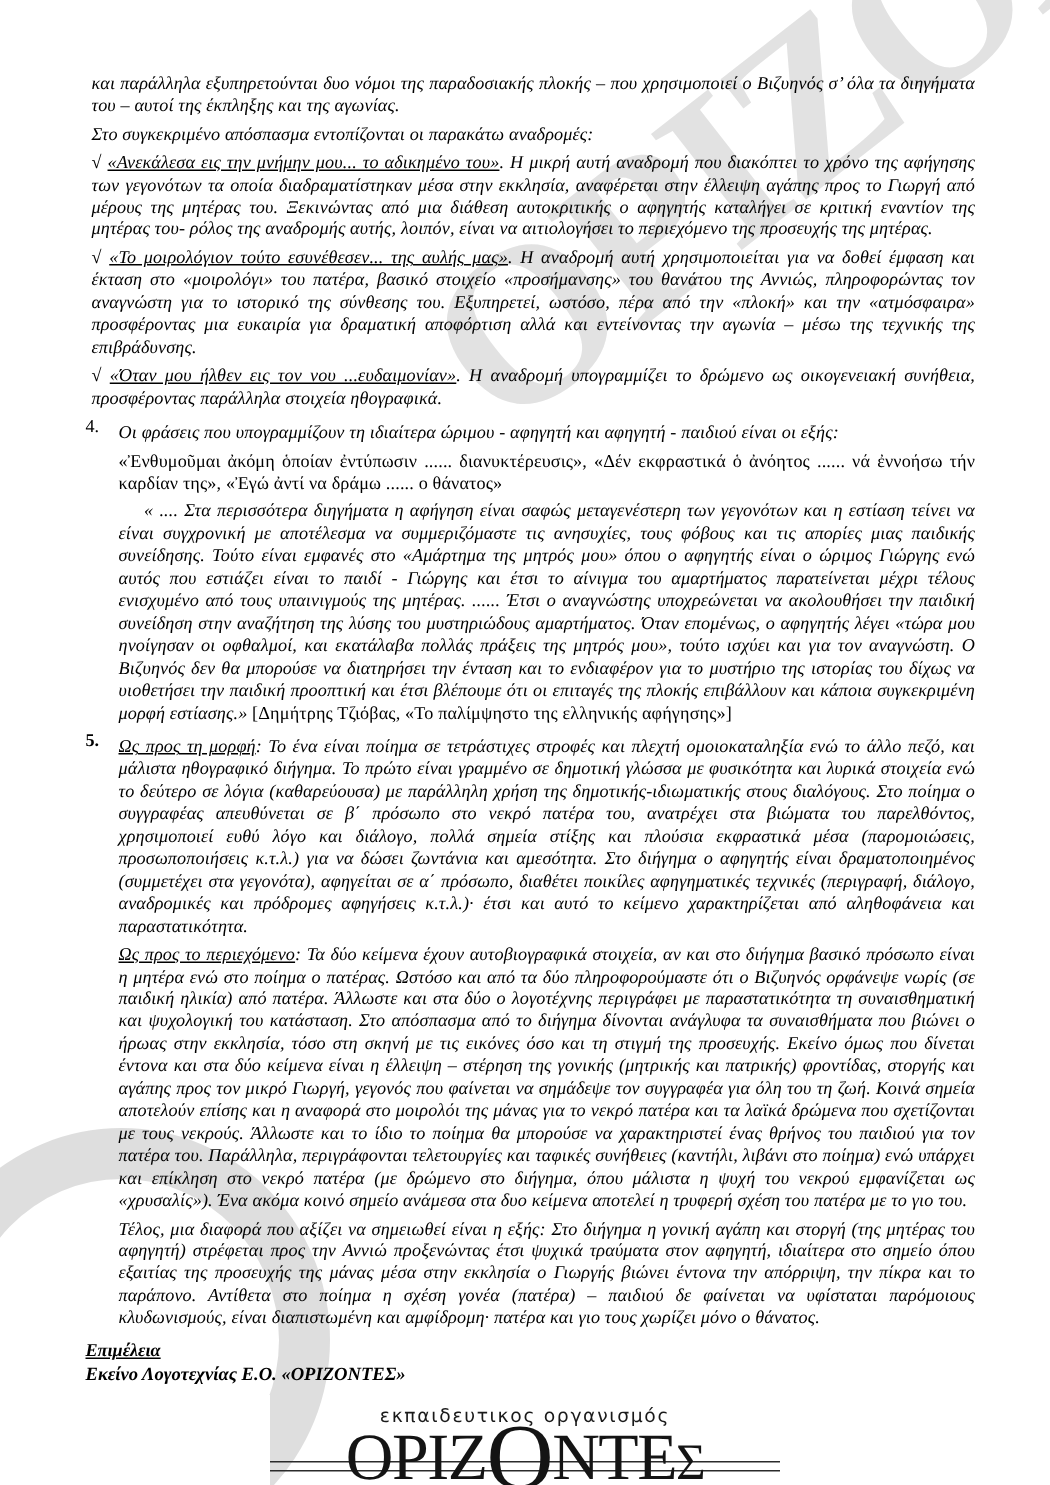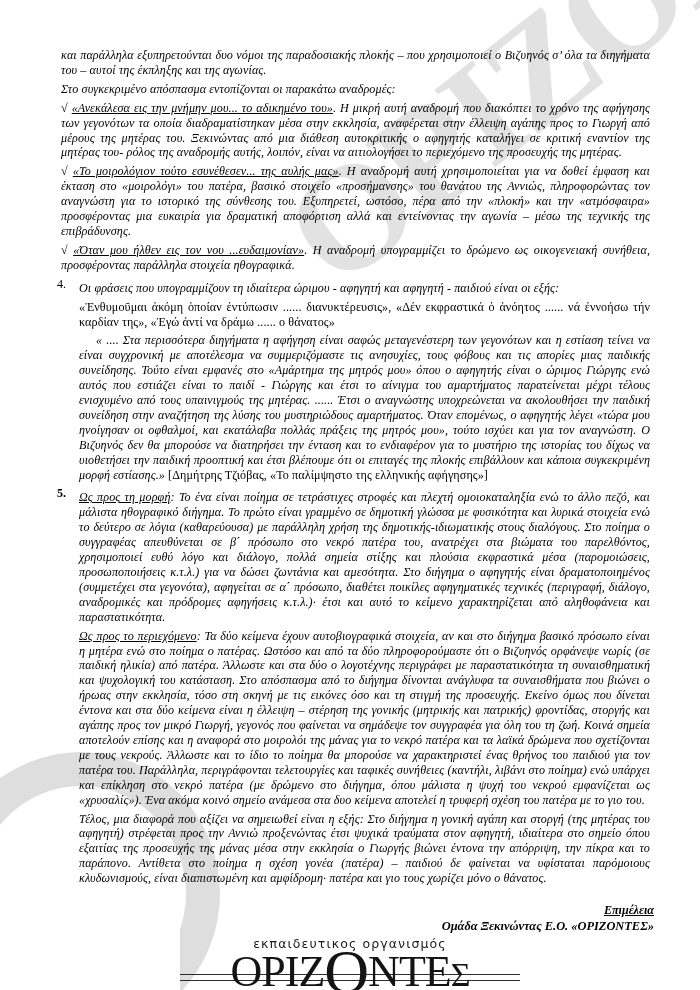--- a/index.html
+++ b/index.html
@@ -94,22 +94,22 @@
   }
   .num-body {
     flex: 1 1 auto;
   }
   .indent { text-indent: 17px; }
 
   
   .footer {
     position: relative;
     z-index: 2;
-    margin-top: 12px;
-    text-align: right;
+    margin-top: 2px;
+    text-align: left;
   }
   .footer .edit-label {
     font-size: 12.1px;
     font-weight: bold;
     font-style: italic;
     text-decoration: underline;
     line-height: 16px;
   }
   .footer .edit-team {
     font-size: 12.4px;
@@ -219,21 +219,21 @@
         <p class="para"><span class="u">Ως προς τη μορφή</span><span>: Το ένα είναι ποίημα σε τετράστιχες στροφές και πλεχτή ομοιοκαταληξία ενώ το άλλο πεζό, και μάλιστα ηθογραφικό διήγημα. Το πρώτο είναι γραμμένο σε δημοτική γλώσσα με φυσικότητα και λυρικά στοιχεία ενώ το δεύτερο σε λόγια (καθαρεύουσα) με παράλληλη χρήση της δημοτικής-ιδιωματικής στους διαλόγους. Στο ποίημα ο συγγραφέας απευθύνεται σε β΄ πρόσωπο στο νεκρό πατέρα του, ανατρέχει στα βιώματα του παρελθόντος, χρησιμοποιεί ευθύ λόγο και διάλογο, πολλά σημεία στίξης και πλούσια εκφραστικά μέσα (παρομοιώσεις, προσωποποιήσεις κ.τ.λ.) για να δώσει ζωντάνια και αμεσότητα. Στο διήγημα ο αφηγητής είναι δραματοποιημένος (συμμετέχει στα γεγονότα), αφηγείται σε α΄ πρόσωπο, διαθέτει ποικίλες αφηγηματικές τεχνικές (περιγραφή, διάλογο, αναδρομικές και πρόδρομες αφηγήσεις κ.τ.λ.)· έτσι και αυτό το κείμενο χαρακτηρίζεται από αληθοφάνεια και παραστατικότητα.</span></p>
 
         <p class="para"><span class="u">Ως προς το περιεχόμενο</span><span>: Τα δύο κείμενα έχουν αυτοβιογραφικά στοιχεία, αν και στο διήγημα βασικό πρόσωπο είναι η μητέρα ενώ στο ποίημα ο πατέρας. Ωστόσο και από τα δύο πληροφορούμαστε ότι ο Βιζυηνός ορφάνεψε νωρίς (σε παιδική ηλικία) από πατέρα. Άλλωστε και στα δύο ο λογοτέχνης περιγράφει με παραστατικότητα τη συναισθηματική και ψυχολογική του κατάσταση. Στο απόσπασμα από το διήγημα δίνονται ανάγλυφα τα συναισθήματα που βιώνει ο ήρωας στην εκκλησία, τόσο στη σκηνή με τις εικόνες όσο και τη στιγμή της προσευχής. Εκείνο όμως που δίνεται έντονα και στα δύο κείμενα είναι η έλλειψη – στέρηση της γονικής (μητρικής και πατρικής) φροντίδας, στοργής και αγάπης προς τον μικρό Γιωργή, γεγονός που φαίνεται να σημάδεψε τον συγγραφέα για όλη του τη ζωή. Κοινά σημεία αποτελούν επίσης και η αναφορά στο μοιρολόι της μάνας για το νεκρό πατέρα και τα λαϊκά δρώμενα που σχετίζονται με τους νεκρούς. Άλλωστε και το ίδιο το ποίημα θα μπορούσε να χαρακτηριστεί ένας θρήνος του παιδιού για τον πατέρα του. Παράλληλα, περιγράφονται τελετουργίες και ταφικές συνήθειες (καντήλι, λιβάνι στο ποίημα) ενώ υπάρχει και επίκληση στο νεκρό πατέρα (με δρώμενο στο διήγημα, όπου μάλιστα η ψυχή του νεκρού εμφανίζεται ως «χρυσαλίς»). Ένα ακόμα κοινό σημείο ανάμεσα στα δυο κείμενα αποτελεί η τρυφερή σχέση του πατέρα με το γιο του.</span></p>
 
         <p class="para">Τέλος, μια διαφορά που αξίζει να σημειωθεί είναι η εξής:  Στο διήγημα η γονική αγάπη και στοργή (της μητέρας του αφηγητή) στρέφεται προς την Αννιώ προξενώντας έτσι ψυχικά  τραύματα στον αφηγητή, ιδιαίτερα στο σημείο όπου εξαιτίας της προσευχής της μάνας μέσα στην εκκλησία ο Γιωργής βιώνει έντονα την απόρριψη, την πίκρα και το παράπονο. Αντίθετα στο ποίημα η σχέση γονέα (πατέρα) – παιδιού δε φαίνεται να υφίσταται παρόμοιους κλυδωνισμούς, είναι διαπιστωμένη και αμφίδρομη· πατέρα και γιο τους χωρίζει μόνο ο θάνατος.</p>
       </div>
     </div>
 
     <div class="footer">
       <div class="edit-label">Επιμέλεια</div>
-      <div class="edit-team">Ομάδα Ξεκινώντας Ε.Ο. «ΟΡΙΖΟΝΤΕΣ»</div>
+      <div class="edit-team">Εκείνο Λογοτεχνίας Ε.Ο. «ΟΡΙΖΟΝΤΕΣ»</div>
     </div>
 
   </div>
 
   <div class="logo-block">
     <div class="logo-tag">εκπαιδευτικος οργανισμός</div>
     <div class="logo-mark">
       <div class="logo-rule"></div>
       <div class="logo-word"><span>ΟΡΙΖ</span><span class="big-o">Ο</span><span>ΝΤΕ</span><span class="small-s">Σ</span></div>
     </div>

